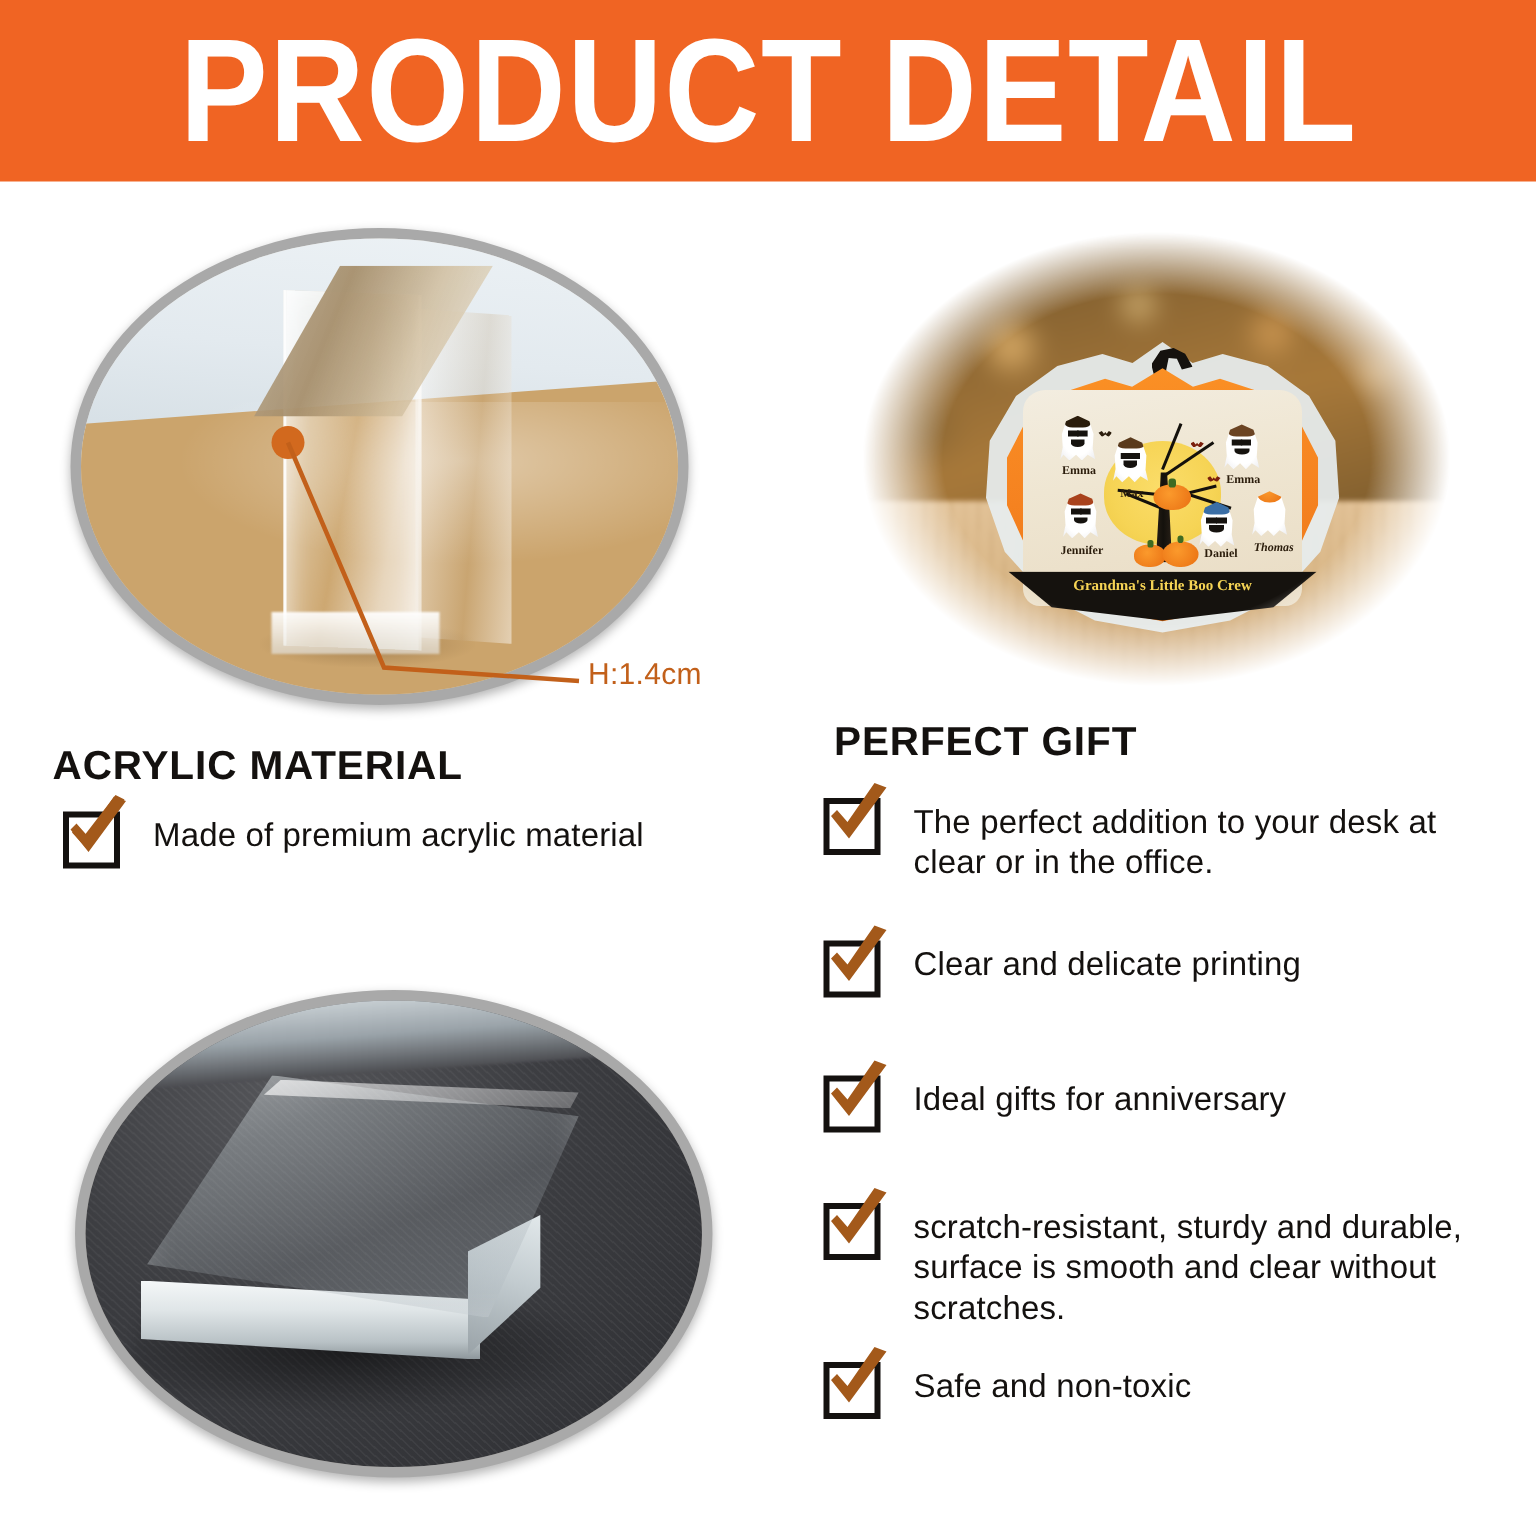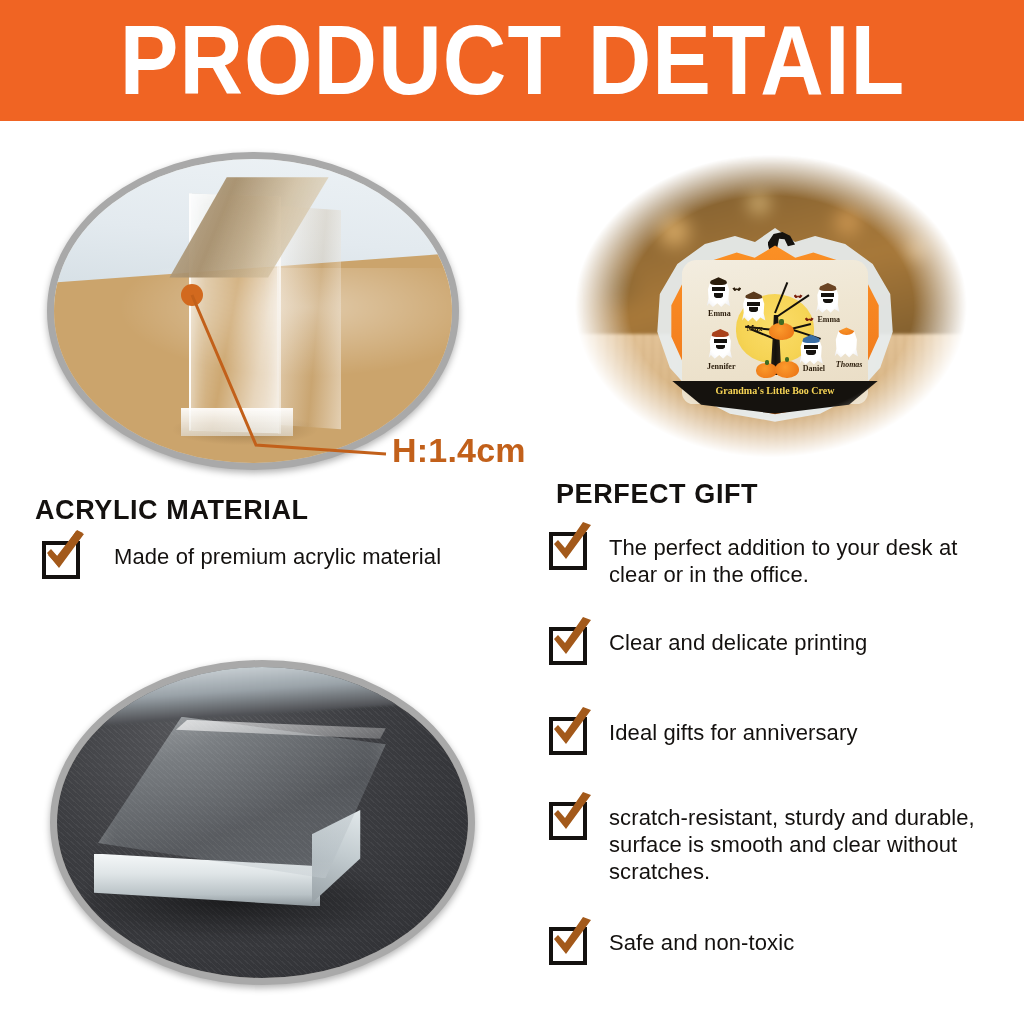--- a/index.html
+++ b/index.html
@@ -285,22 +285,22 @@
 
   
   .callout-svg{
     position:absolute; left:170px; top:282px; width:245px; height:190px;
     overflow:visible;
   }
   .callout-label{
     position:absolute; left:392px; top:435px;
     color:#c2601a;
     font-family:"Liberation Sans",sans-serif;
-    font-weight:bold;
-    font-size:34px;
+    font-weight:normal;
+    font-size:20px;
     line-height:30px;
     letter-spacing:.2px;
     white-space:nowrap;
   }
 
   
   .section-title{
     position:absolute;
     color:#14110f;
     font-family:"Liberation Sans",sans-serif;
@@ -336,26 +336,26 @@
   }
   .feature-text{
     color:#14110f;
     font-family:"Liberation Sans",sans-serif;
     font-size:22px;
     line-height:27px;
     letter-spacing:.1px;
     padding-left:14px;
     padding-top:7px;
   }
-  #feature-acrylic-0{ left:42px; top:536px; width:470px;gap:12px; }
+  #feature-acrylic-0{ left:42px; top:536px; width:470px; }
   #feature-gift-0{ left:549px; top:527px; width:452px; }
   #feature-gift-1{ left:549px; top:622px; width:452px; }
   #feature-gift-2{ left:549px; top:712px; width:452px; }
   #feature-gift-3{ left:549px; top:797px; width:452px; }
-  #feature-gift-4{ left:549px; top:922px; width:452px; }
+  #feature-gift-4{ left:549px; top:903px; width:452px; }
 </style>
 </head>
 <body>
 
 <div class="header-band">
   <div class="header-title">PRODUCT DETAIL</div>
 </div>
 
 <div class="oval oval-bordered" id="photo-acrylic-edge">
   <div class="p1-wall"></div>

